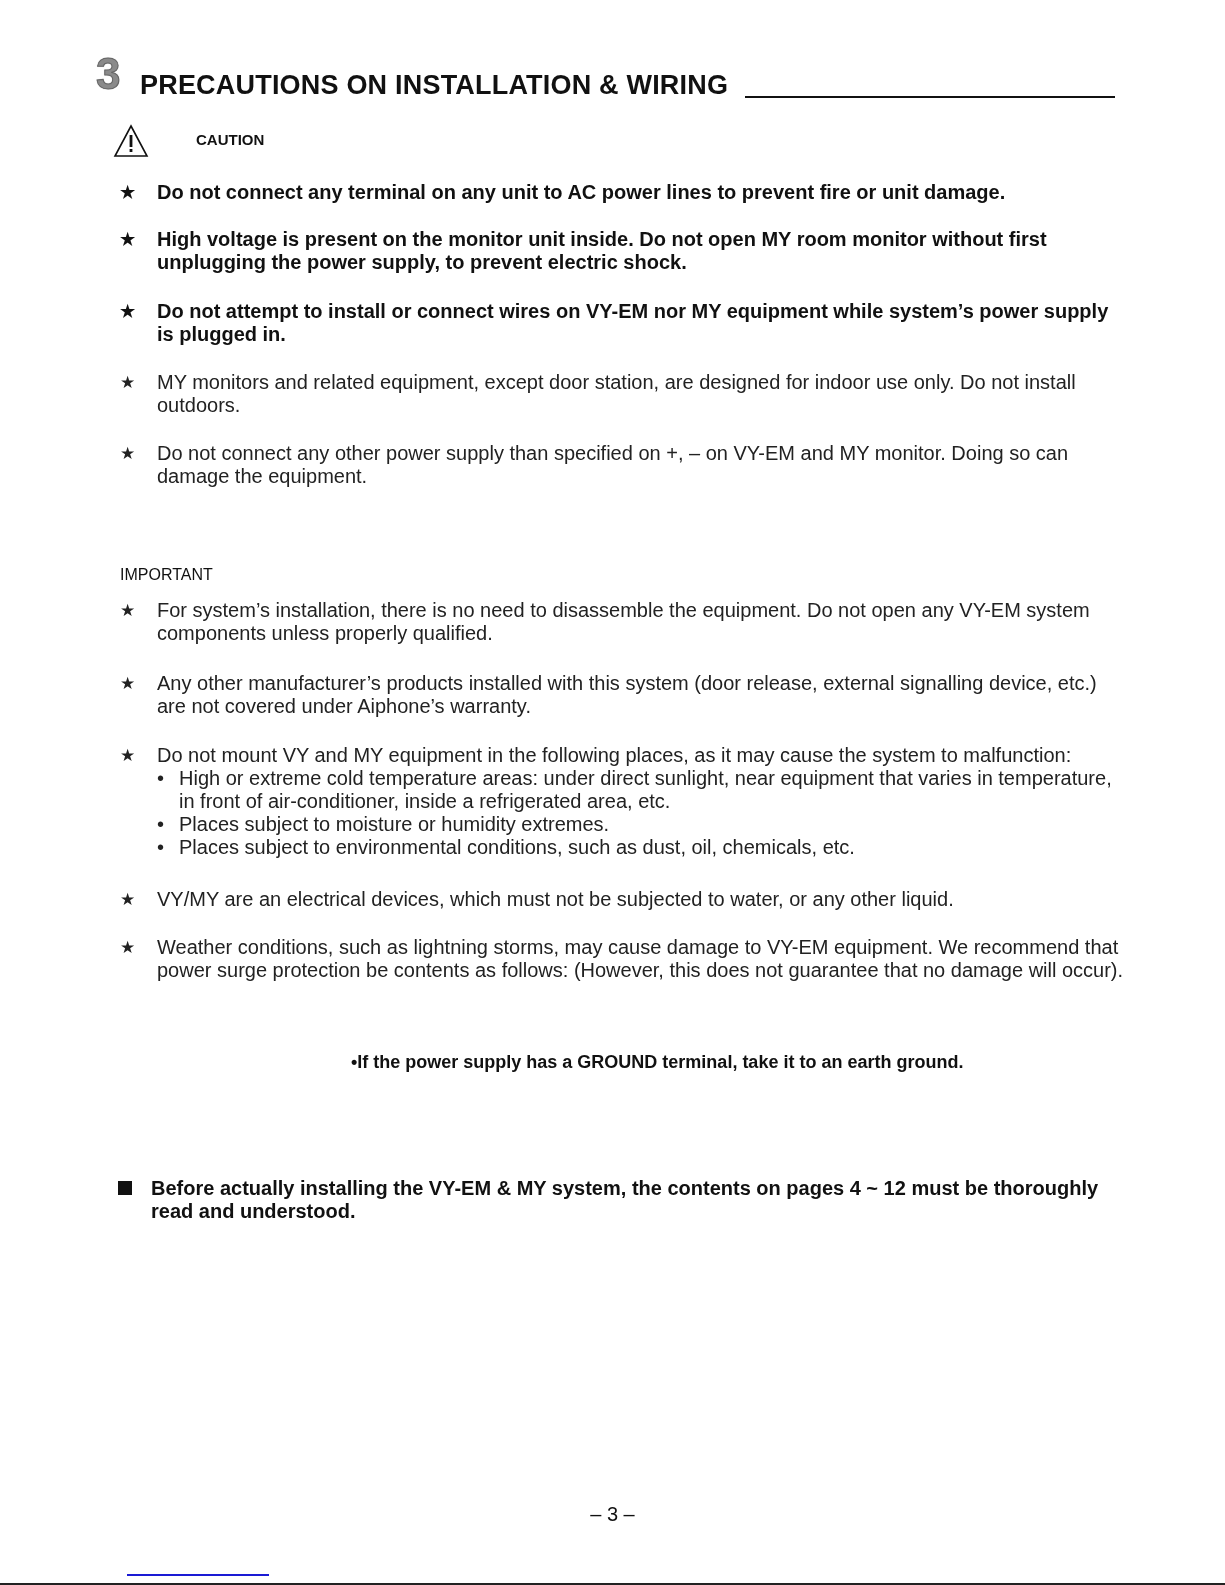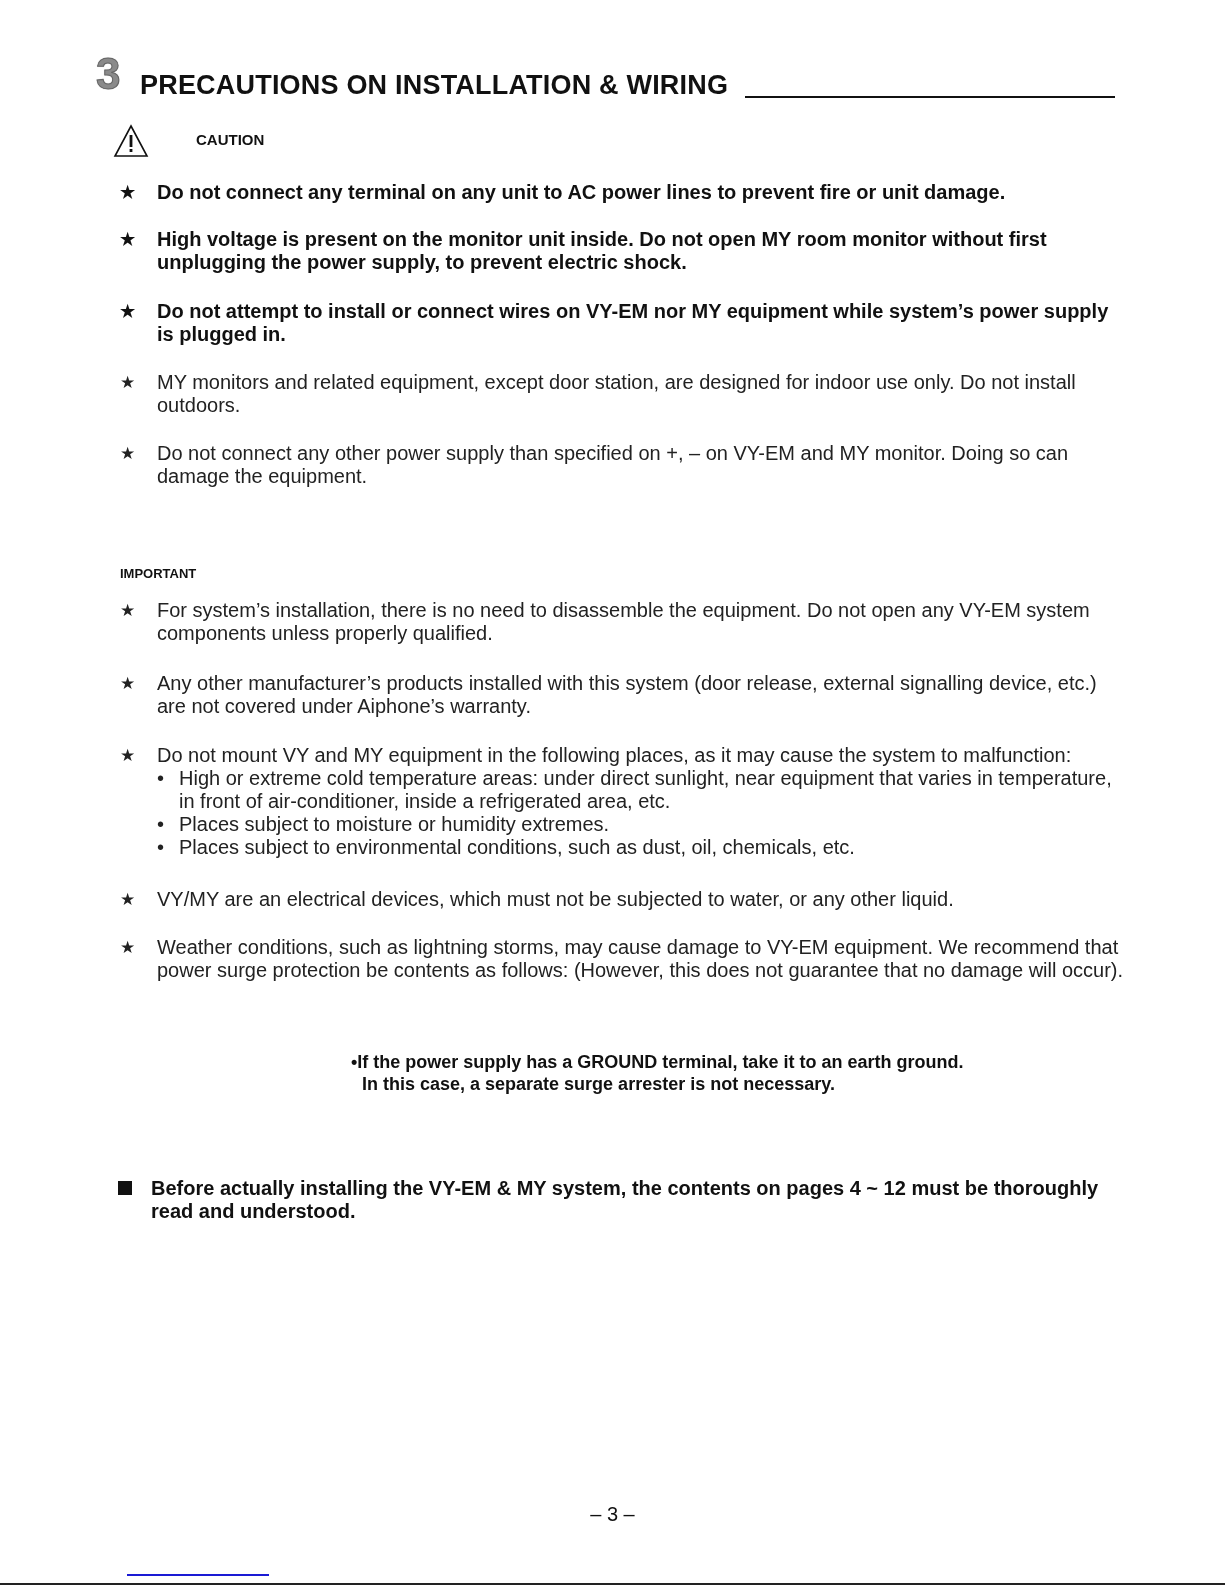--- a/index.html
+++ b/index.html
@@ -26,21 +26,21 @@
     left: 196px; top: 132px; font-size: 15px; font-weight: bold; line-height: 1;
   }
   .item { left: 120px; width: 1010px; font-size: 20px; line-height: 23px; }
   .item .star {
     position: absolute; left: 0; top: 0; font-size: 17px; width: 28px;
   }
   .item .txt { margin-left: 37px; display: block; }
   .bold { font-weight: bold; font-size: 20px; }
   .light { font-weight: normal; color: #222; }
   .important-label {
-    left: 120px; top: 567px; font-size: 13px; font-weight: bold; line-height: 1;
+    left: 120px; top: 567px; font-size: 16px; font-weight: normal; line-height: 1;
   }
   .sub { margin-left: 37px; position: relative; }
   .sub .dot { position: absolute; left: 0; top: 0; }
   .sub .stxt { margin-left: 22px; display: block; }
   .ground-note {
     left: 351px; top: 1051px; font-size: 18px; font-weight: bold; line-height: 22px;
   }
   .ground-note .line2 { margin-left: 11px; display: block; }
   .final-note {
     left: 118px; top: 1177px; width: 1000px; font-size: 20px; font-weight: bold; line-height: 23px;
@@ -122,21 +122,20 @@
   <span class="star">★</span>
   <span class="txt">VY/MY are an electrical devices, which must not be subjected to water, or any other liquid.</span>
 </div>
 <div class="abs item light" style="top:936px">
   <span class="star">★</span>
   <span class="txt">Weather conditions, such as lightning storms, may cause damage to VY-EM equipment.  We recommend that power surge protection be contents as follows:  (However, this does not guarantee that no damage will occur).</span>
 </div>
 
 <div class="abs ground-note">
   <span>•</span><span>If the power supply has a GROUND terminal, take it to an earth ground.</span>
-  <span class="line2">In this case, a separate surge arrester is not necessary.</span>
 </div>
 
 <div class="abs final-note">
   <span class="sq"></span>
   <span class="txt">Before actually installing the VY-EM &amp; MY system, the contents on pages 4 ~ 12 must be thoroughly read and understood.</span>
 </div>
 
 <div class="abs page-number">– 3 –</div>
 <div class="abs link-bar"></div>
 <div class="abs bottom-edge"></div>

